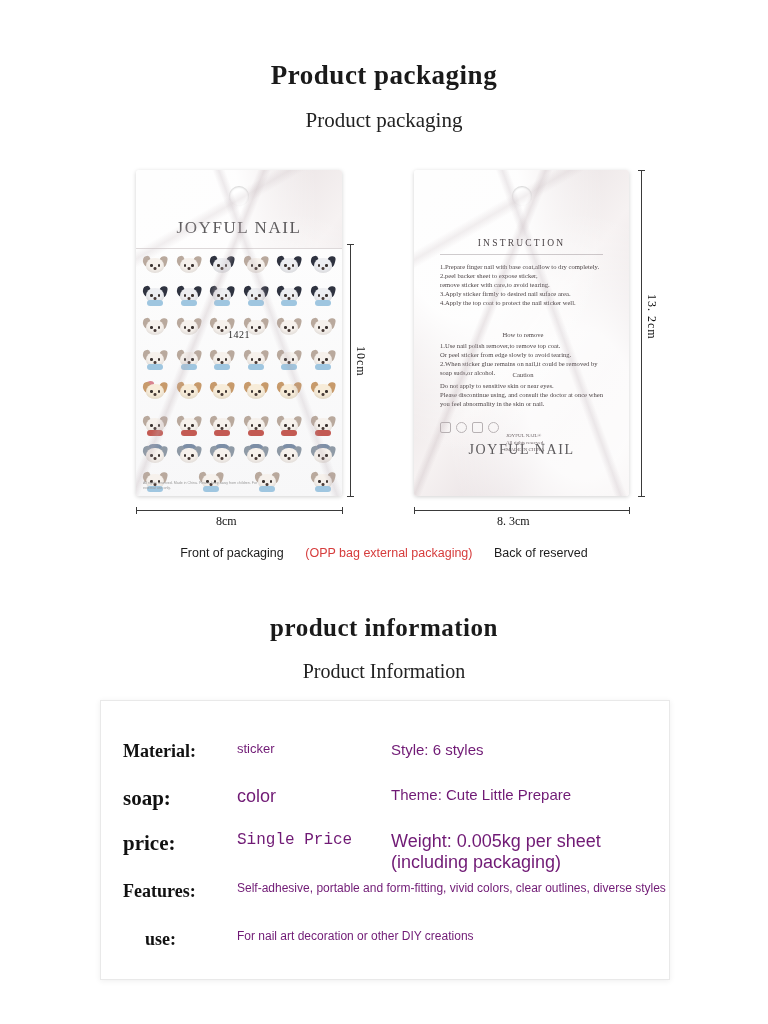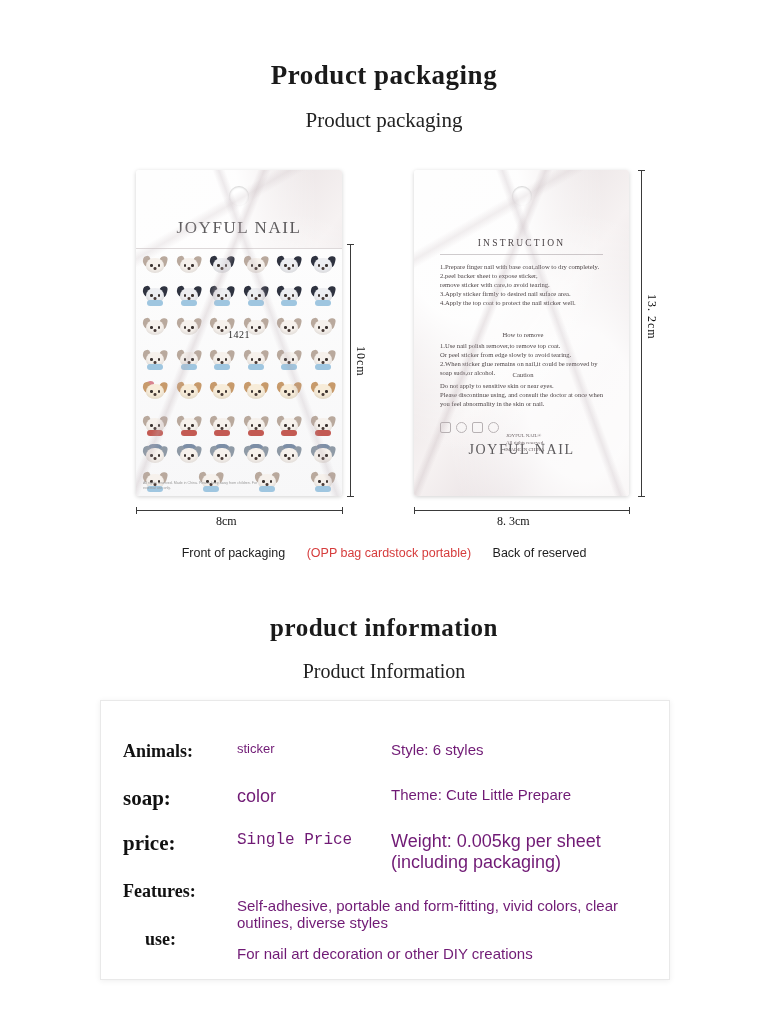--- a/index.html
+++ b/index.html
@@ -356,21 +356,21 @@
   .c2 { position: absolute; left: 136px; }
   .c3 { position: absolute; left: 290px; }
 
   .big-lbl { font-size: 21px; }
   .mid-lbl { font-size: 18px; }
   .sm-val  { font-size: 13px; }
   .mid-val { font-size: 16px; font-family: Liberation Mono, monospace; }
   .lg-val  { font-size: 18px; }
   .right-txt { font-size: 15px; }
   .right-txt-sm { font-size: 18px; }
-  .feat-val { font-size: 15px; margin-top: 16px; }
+  .feat-val { font-size: 12px; }
 </style>
 </head>
 <body>
 
 <div id="packaging-title" class="sec-title">Product packaging</div>
 <div id="packaging-subtitle">Product packaging</div>
 
 <div id="packaging-area">
 
   <div id="front-card" class="card marble">
@@ -819,31 +819,31 @@
   <div class="dim-label vert" style="left:644px; top:128px;">13. 2cm</div>
 
   <div class="dim-line-h" style="left:414px; top:344px; width:215px;"></div>
   <div class="tick-v" style="left:414px; top:341px;"></div>
   <div class="tick-v" style="left:629px; top:341px;"></div>
   <div class="dim-label" style="left:497px; top:348px;">8. 3cm</div>
 </div>
 
 <div id="caption-row">
   <span>Front of packaging</span>
-  <span id="caption-mid">(OPP bag cardstock portable)</span>
+  <span id="caption-mid">(OPP bag external packaging)</span>
   <span>Back of reserved</span>
 </div>
 
 <div id="info-title" class="sec-title">product information</div>
 <div id="info-subtitle">Product Information</div>
 
 <div id="info-box">
 
   <div id="row1" class="info-row">
-    <span class="c1 lbl mid-lbl">Animals:</span>
+    <span class="c1 lbl mid-lbl">Material:</span>
     <span class="c2 val sm-val">sticker</span>
     <span class="c3 val right-txt">Style: 6 styles</span>
   </div>
 
   <div id="row2" class="info-row">
     <span class="c1 lbl big-lbl">soap:</span>
     <span class="c2 val lg-val">color</span>
     <span class="c3 val right-txt">Theme: Cute Little Prepare</span>
   </div>
 

